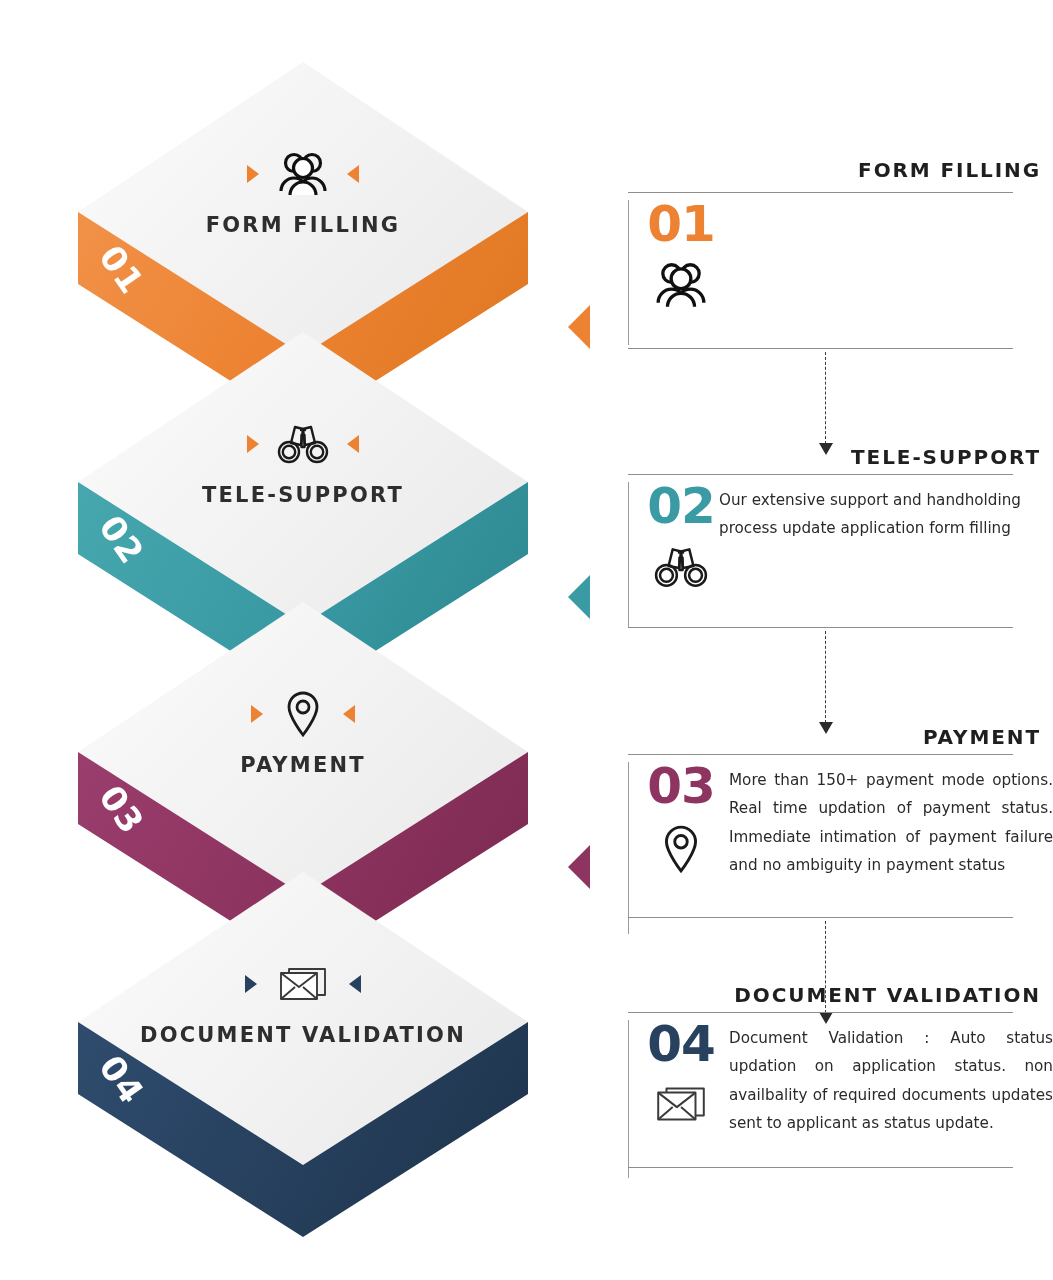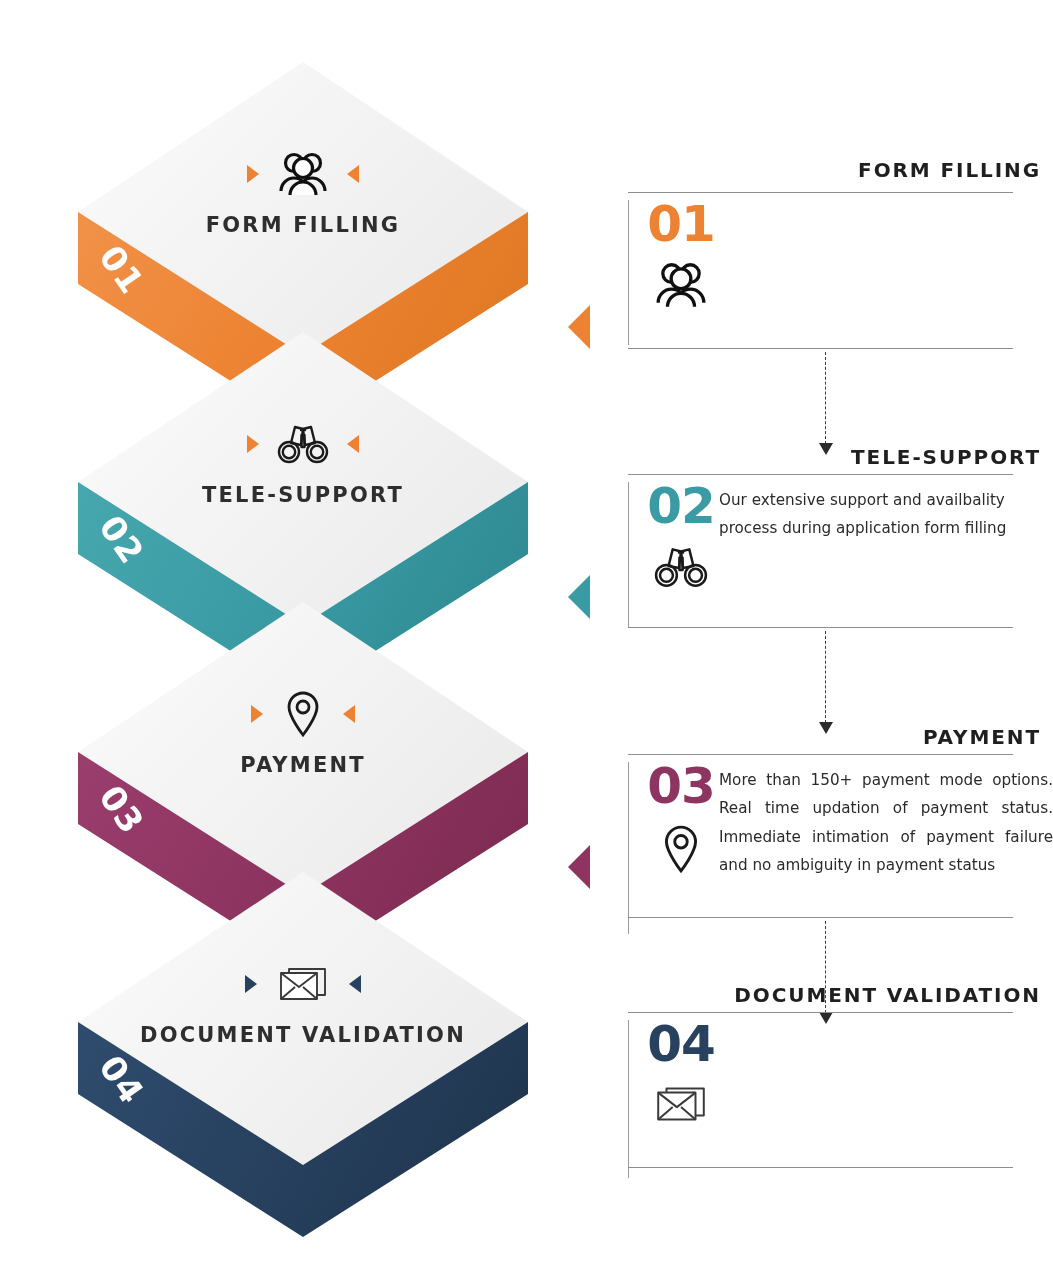--- a/index.html
+++ b/index.html
@@ -196,21 +196,21 @@
   }
   .numicon { margin-top: 12px; }
 
   .para {
     flex: 1;
     font-size: 15.2px;
     line-height: 1.87;
     color: #2a2a2a;
     padding-top: 4px;
   }
-  .para.justified { text-align: justify; text-justify: inter-word; }
+  .para.justified { text-align: justify; text-justify: inter-word; margin-left: 10px; }
 
   
   .connector {
     position: absolute;
     left: 199px;
     width: 14px;
   }
   .connector .dash {
     position: absolute;
     left: 6px;
@@ -378,21 +378,21 @@
             <path d="M34 6 l-8 2 2 16 10 -2 z"></path>
             <path d="M23 9 h6"></path>
             <path d="M24.5 14 h3 v12 h-3 z"></path>
             <circle cx="12" cy="31" r="10"></circle>
             <circle cx="12" cy="31" r="6.2"></circle>
             <circle cx="40" cy="31" r="10"></circle>
             <circle cx="40" cy="31" r="6.2"></circle>
           </svg>
         </div>
       </div>
-      <div class="para">Our extensive support and availbality process during application form filling</div>
+      <div class="para">Our extensive support and handholding process update application form filling</div>
     </div>
     <div class="rule" style="top:357px;"></div>
     <div class="connector" style="top:361px; height:92px;">
       <span class="dash"></span>
       <span class="tri"></span>
     </div>
   </div>
 
   <div class="info-section" style="top:540px;">
     <div class="info-title" style="top:185px;">PAYMENT</div>
@@ -427,17 +427,18 @@
         <div class="numicon">
           <svg width="58" height="46" viewBox="0 0 56 44" fill="none" stroke="#3a3a3a" stroke-width="1.9" stroke-linejoin="round">
             <path d="M14 7 h36 v26 h-36 z"></path>
             <path d="M6 11 h36 v26 h-36 z" fill="#ffffff"></path>
             <path d="M6 11 l18 14 l18 -14"></path>
             <path d="M6 37 l14 -12"></path>
             <path d="M42 37 l-14 -12"></path>
           </svg>
         </div>
       </div>
+      <div class="para justified">Document Validation : Auto status updation on application status. non availbality of required documents updates sent to applicant as status update.</div>
     </div>
     <div class="rule" style="top:357px;"></div>
   </div>
 
 </div>
 
 </body></html>

